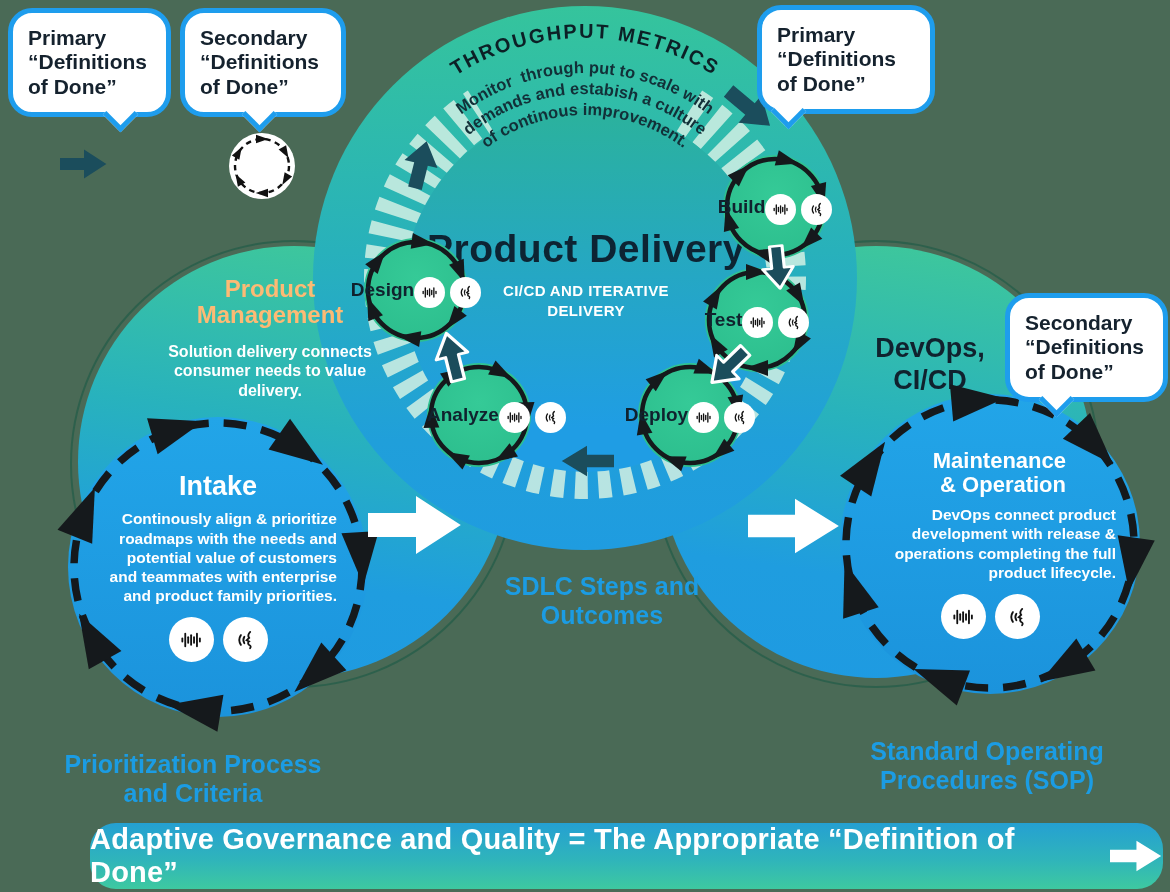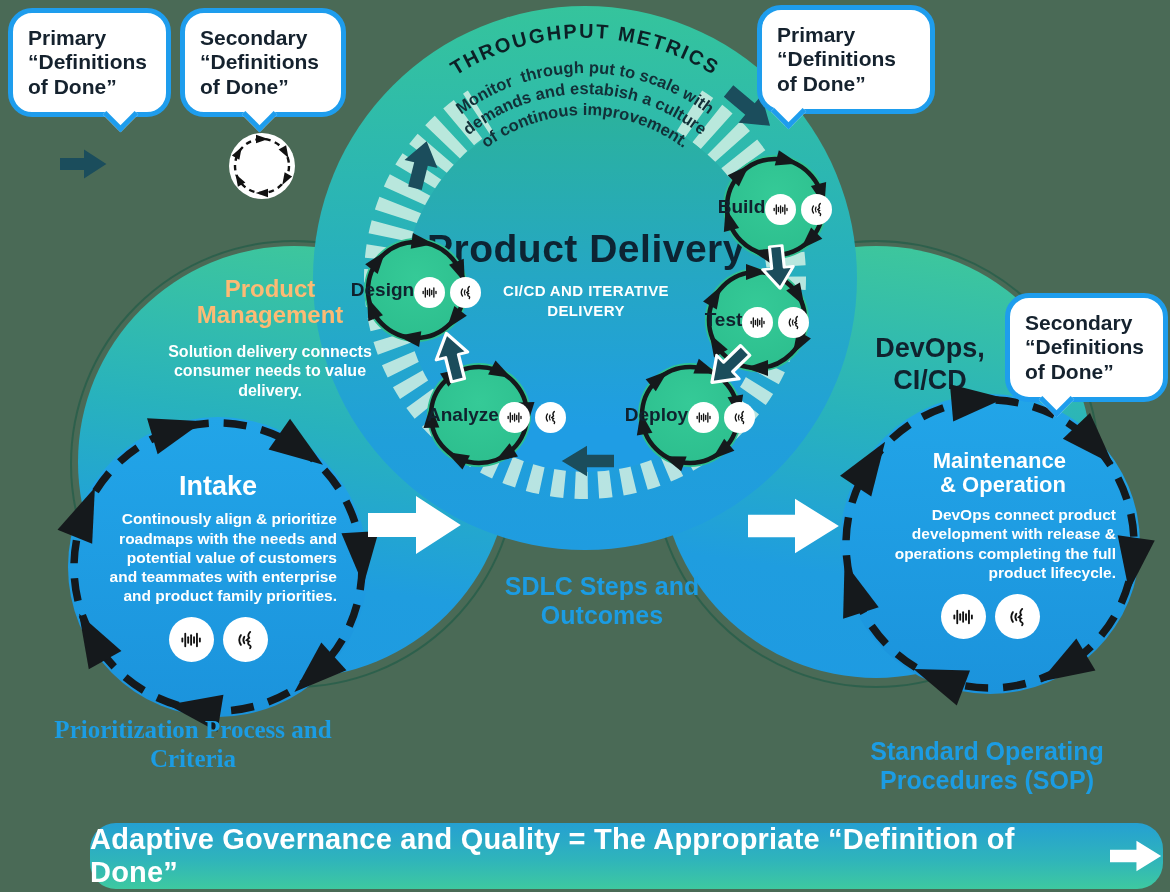--- a/index.html
+++ b/index.html
@@ -22,21 +22,21 @@
 
   
   .hub-texts{left:400px; top:227px; width:372px; text-align:center; color:#0d2433;}
   .hub-title{font-size:39px; font-weight:bold; letter-spacing:.5px;}
   .hub-sub{margin:10px auto 0; width:180px; font-size:15px; font-weight:bold; color:#fff; line-height:1.3; letter-spacing:.4px;}
   .pm-block{left:155px; top:276px; width:230px; text-align:center;}
   .pm-title{font-size:24px; font-weight:bold; color:#fdba74; line-height:1.1;}
   .pm-desc{margin-top:13px; font-size:16px; font-weight:bold; color:#fff; line-height:1.22;}
   .devops-block{left:860px; top:332px; width:140px; text-align:center; font-size:27px; font-weight:bold; color:#10222e; line-height:1.2;}
   .caption{position:absolute; width:300px; text-align:center; color:#1b9ce3; font-size:25px; font-weight:bold; line-height:1.14;}
-  #caption-left{left:43px; top:716px;font-family:Liberation Serif, serif;}
+  #caption-left{left:43px; top:750px;}
   #caption-center{left:452px; top:572px;}
   #caption-right{left:837px; top:737px;}
 
   
   .blue-circle{position:absolute; width:300px; height:300px; border-radius:50%;
     background:linear-gradient(180deg,#22a5e8,#1b93dc);
     display:flex; flex-direction:column; align-items:center; justify-content:center; text-align:right; color:#fff;}
   #intake-circle{left:68px; top:417px;}
   #maintenance-circle{left:840px; top:394px;}
   .bc-title{font-size:27px; font-weight:bold; line-height:1.1; position:relative;}

